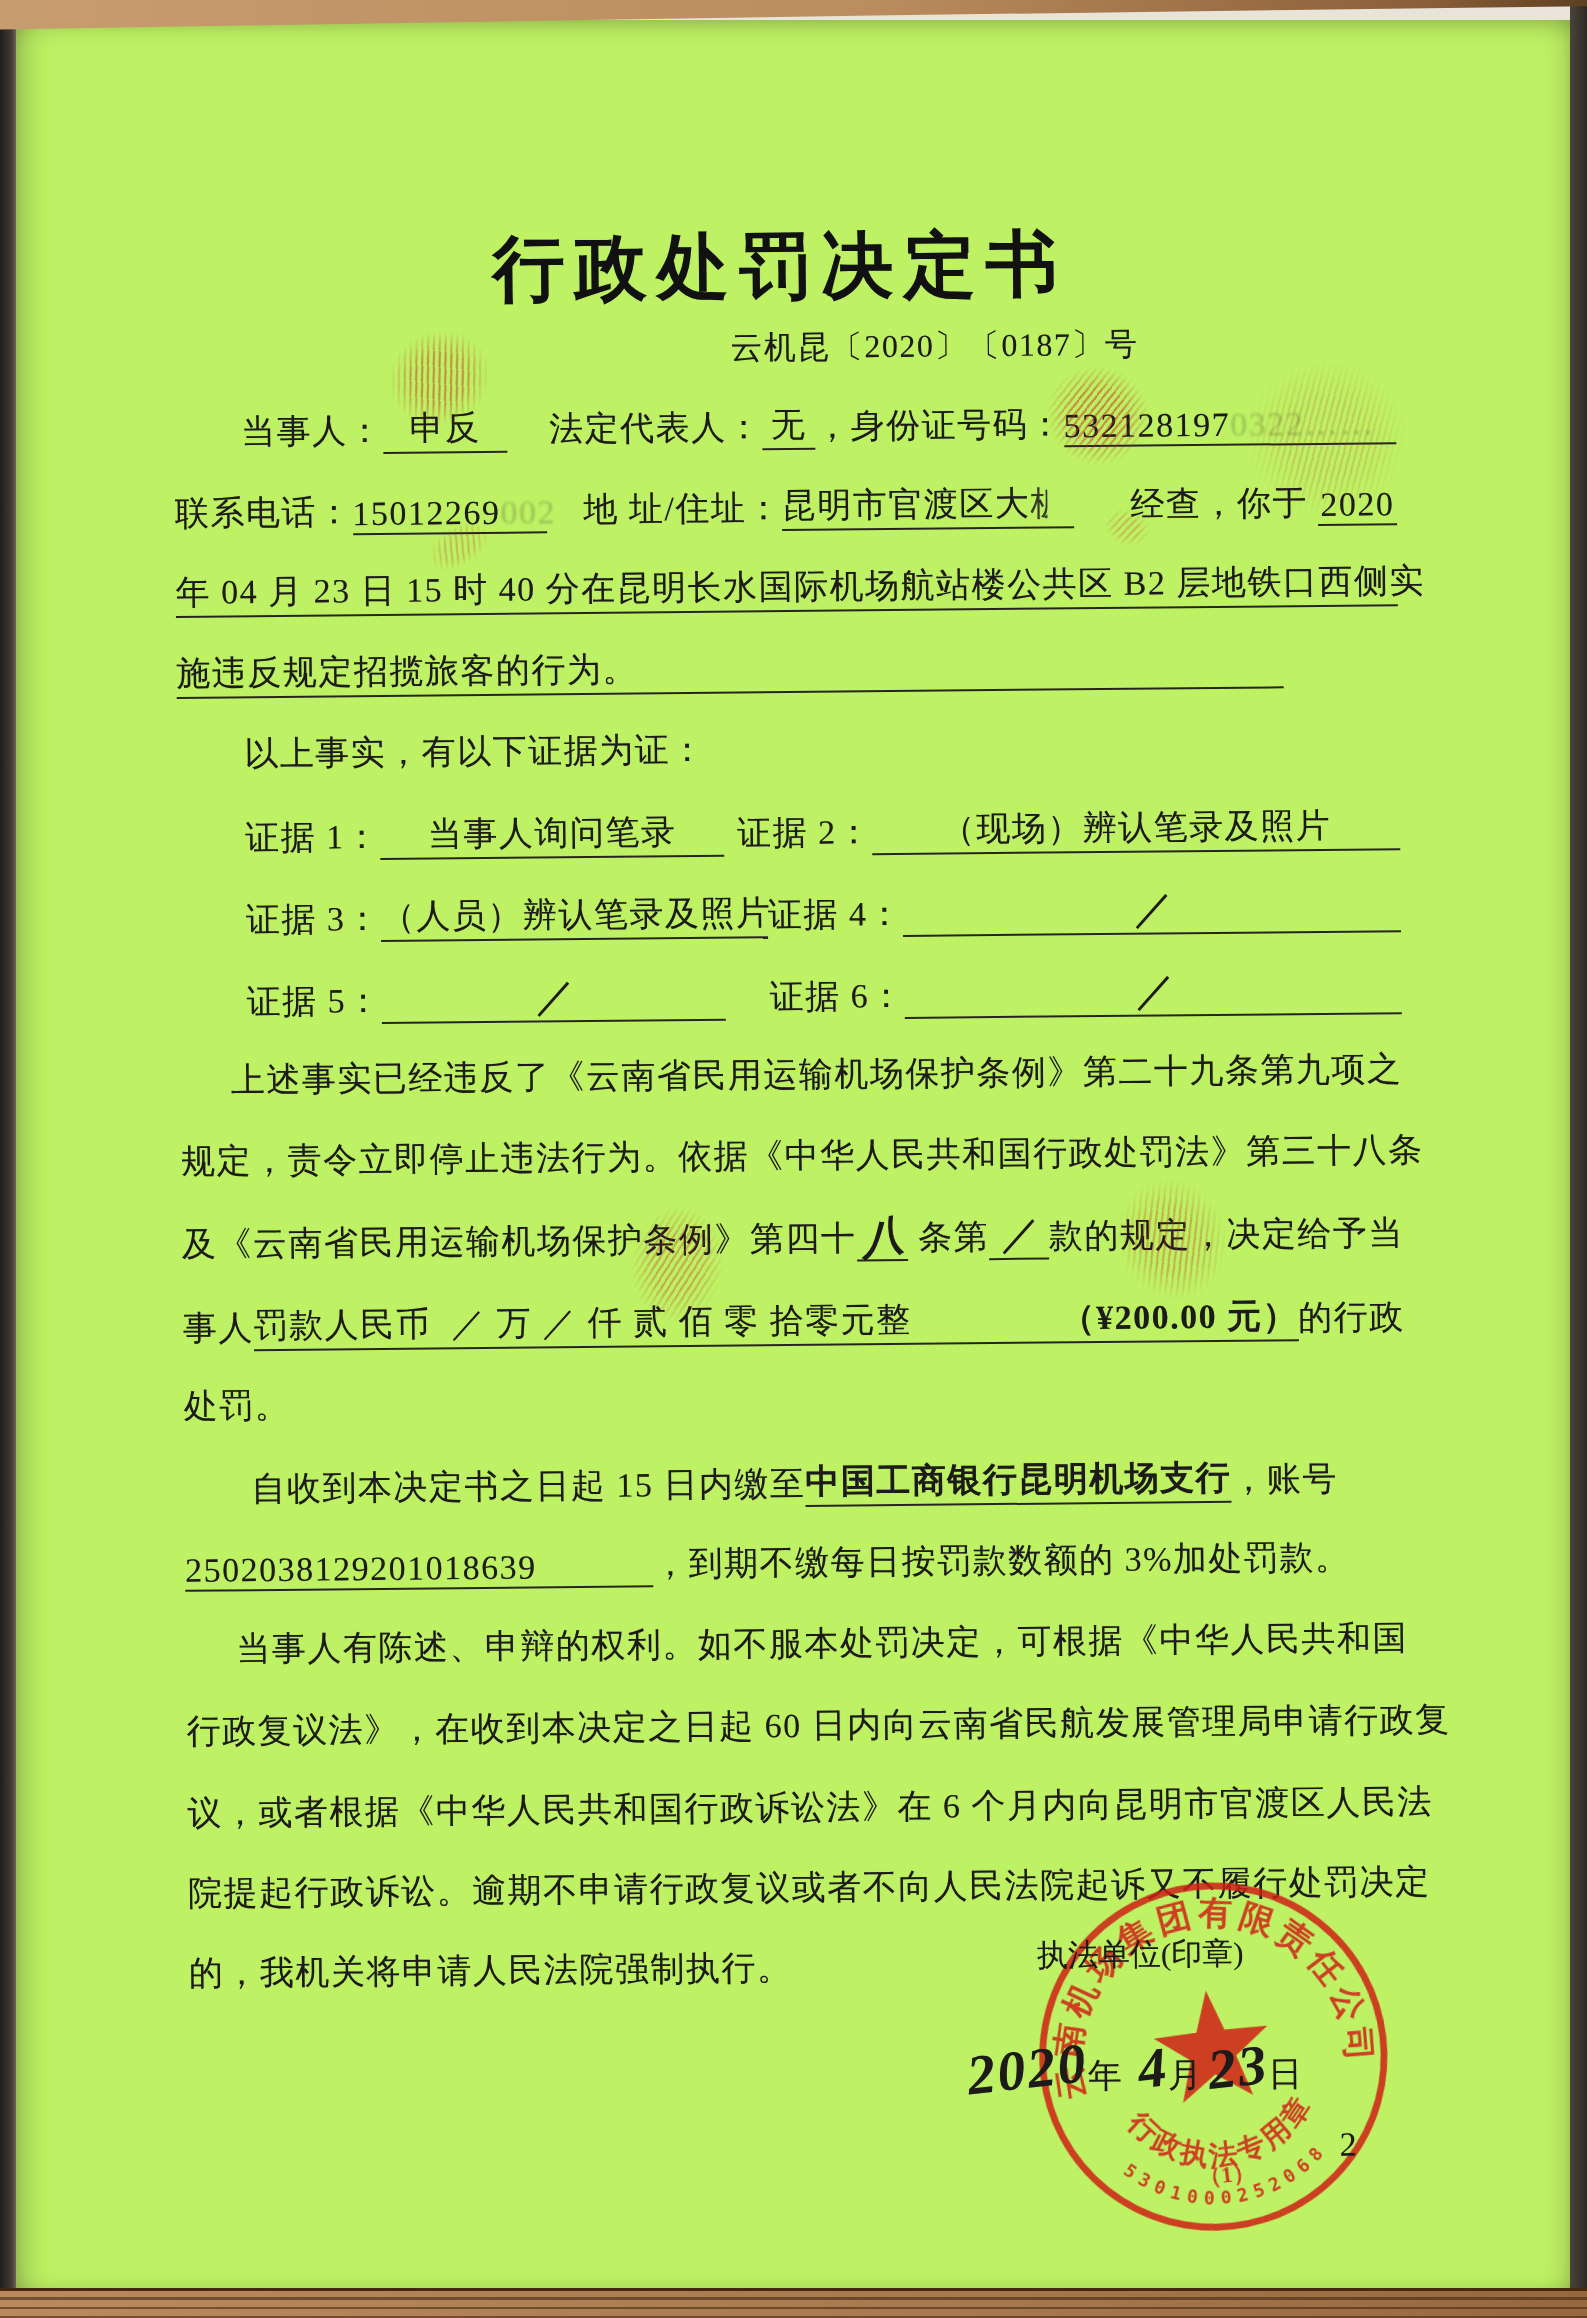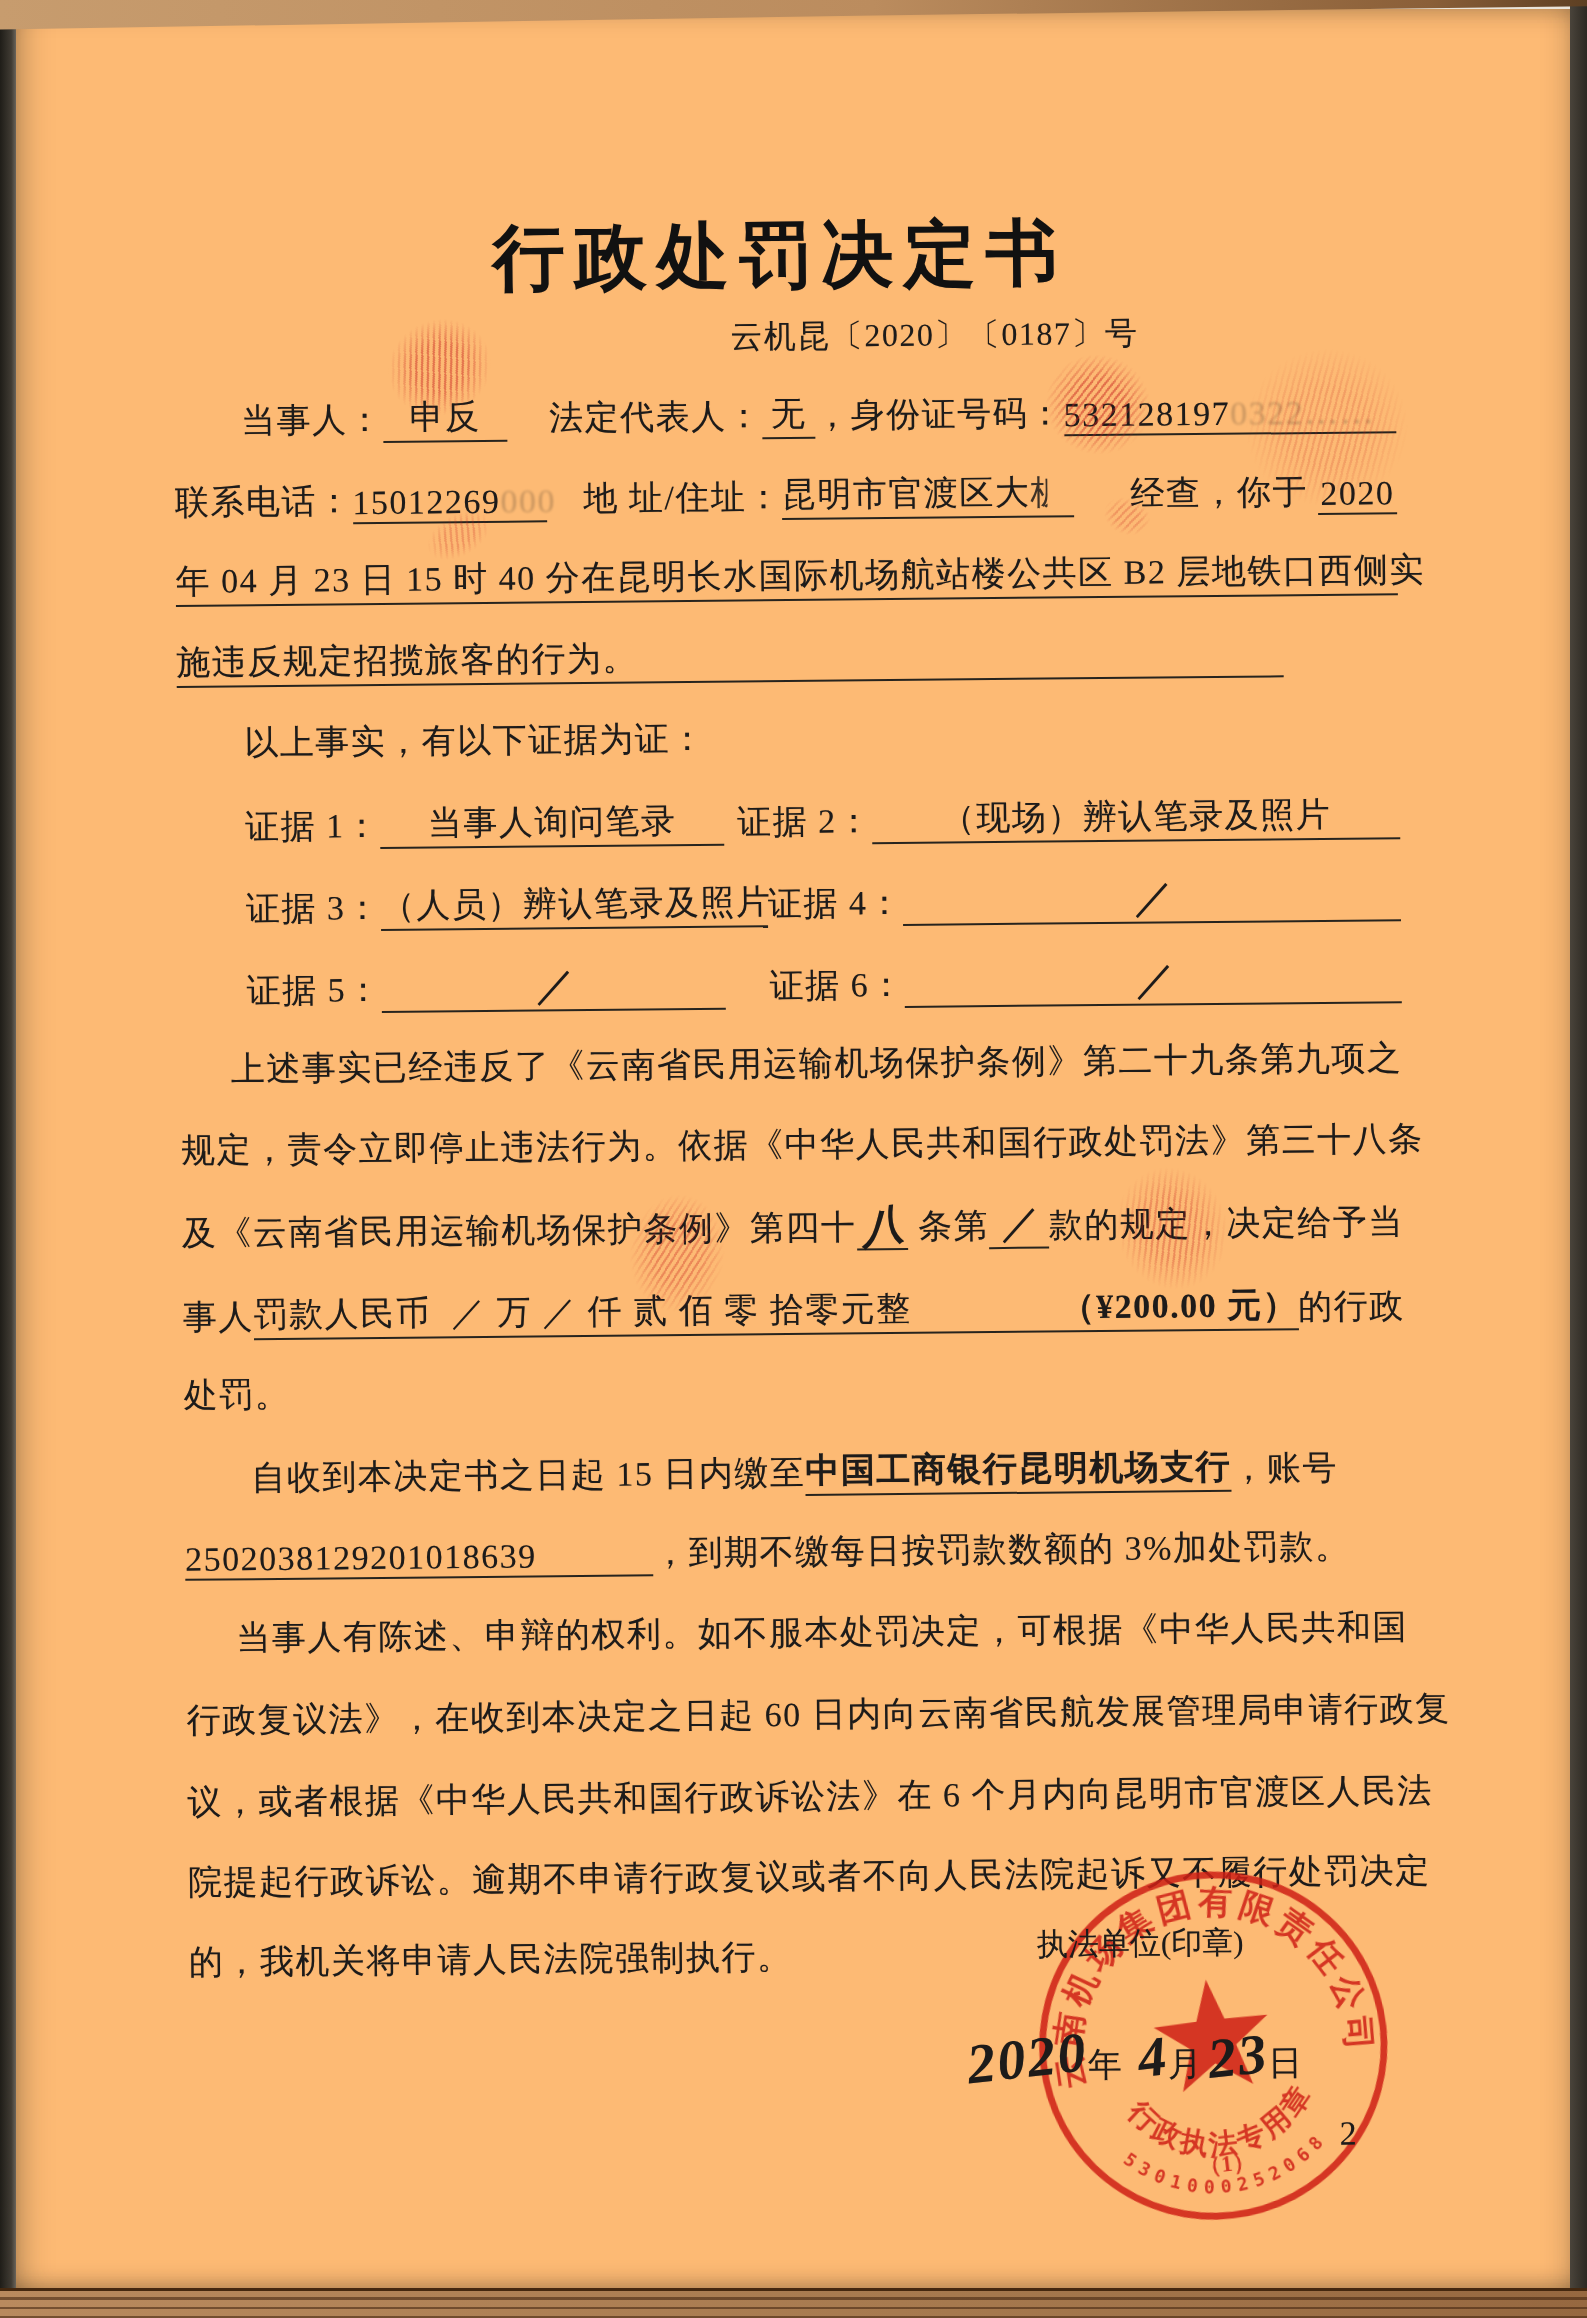--- a/index.html
+++ b/index.html
@@ -17,21 +17,21 @@
   .edge-left{position:absolute;left:0;top:0;width:16px;height:2304px;z-index:4;
     background:linear-gradient(90deg,#1f1d18,#403b33 70%,#6a645a);}
   .edge-right{position:absolute;left:1570px;top:2.9px;width:17.5px;height:2295px;z-index:4;
     background:linear-gradient(90deg,#4a443b,#2b2721);}
   .wood-bottom{position:absolute;left:0;top:2288px;width:100%;height:31px;z-index:5;
     background:#aa7c50;
     background-image:repeating-linear-gradient(to bottom,rgba(61,32,12,.55) 0 2.2px,rgba(0,0,0,0) 2.2px 9.5px),
       linear-gradient(90deg,#b98a5e,#a6794e 60%,#966840);
     box-shadow:inset 0 2.9px 0 #45280f;}
   
-  .page{position:absolute;left:11.7px;top:9px;width:1561px;height:2279px;background:#fdba74;z-index:1;
+  .page{position:absolute;left:11.7px;top:20px;width:1561px;height:2279px;background:#bef264;z-index:1;
     box-shadow:inset 25px 0 34px -22px rgba(40,35,25,.5),
                inset -22px 0 29px -20.5px rgba(40,35,25,.35),
                inset 0 -19px 25px -17.5px rgba(40,35,25,.35),
                inset 0 22px 25px -19px rgba(40,35,25,.25);}
   .content{position:absolute;inset:0;transform:rotate(-0.55deg);transform-origin:50% 40%;}
   .content > *{position:absolute;}
   
   .t{text-shadow:0 0 0.7px rgba(35,32,28,.4);}
   .ln{left:167px;width:1222px;font-size:34px;letter-spacing:1.5px;display:flex;align-items:flex-end;white-space:pre;}
   .ln span{white-space:pre;}
@@ -98,21 +98,21 @@
         <span style="width:42px;display:inline-block;"></span>
         <span>法定代表人：</span>
         <span class="u fill" style="width:53px;">无</span>
         <span>，</span>
         <span>身份证号码：</span>
         <span class="u sp" style="text-align:left;"><span>532128197</span><span class="faded">0322……</span></span>
       </div>
 
       <div class="ln t" style="top:463px;">
         <span>联系电话：</span>
-        <span class="u fill" style="width:194px;text-align:left;"><span>15012269</span><span class="faded">000</span></span>
+        <span class="u fill" style="width:194px;text-align:left;"><span>15012269</span><span class="faded">002</span></span>
         <span style="width:37px;display:inline-block;"></span>
         <span>地 址/住址：</span>
         <span class="u fill" style="width:292px;text-align:left;"><span>昆明市官渡区大</span><span class="halfclip">板</span></span>
         <span class="sp"></span>
         <span>经查，你于</span>
         <span> </span>
         <span class="u fill" style="width:79px;">2020</span>
       </div>
 
       <div class="ln t" style="top:544px;">

